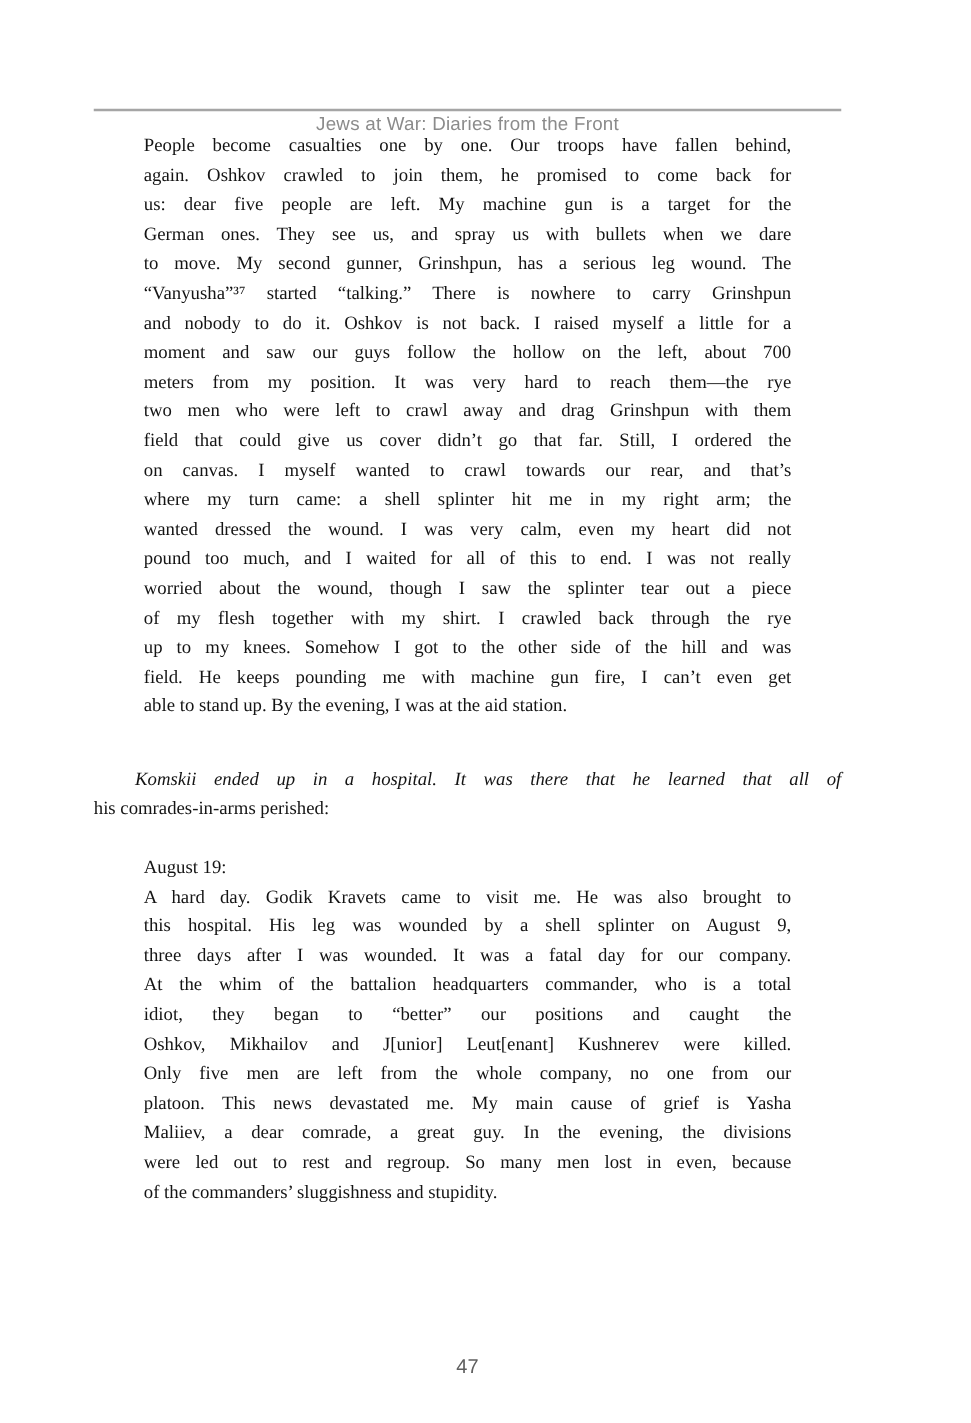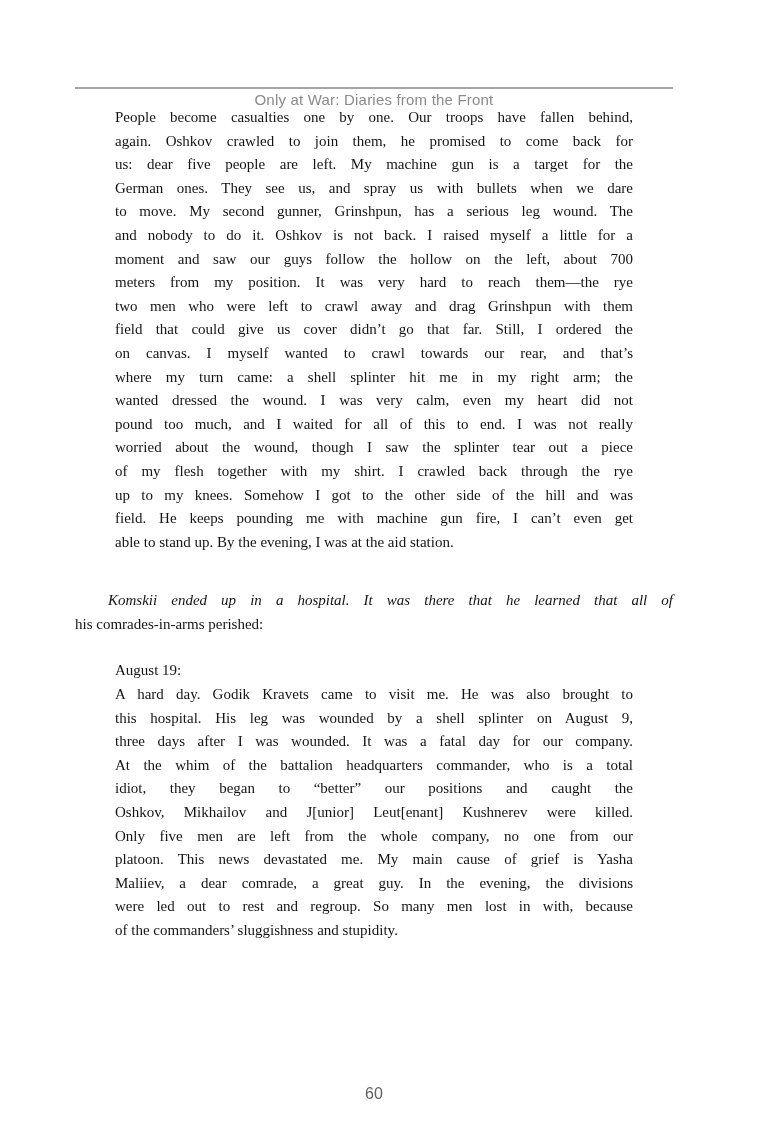--- a/index.html
+++ b/index.html
@@ -54,28 +54,29 @@
     font-size: 16px;
     color: #5f5f5f;
   }
 </style>
 </head>
 <body>
 
 <div class="page">
   <div class="content">
     <div class="rule"></div>
-    <div class="running-head">Only at War: Diaries from the Front</div>
+    <div class="running-head">Jews at War: Diaries from the Front</div>
 
     <div class="bodytext quote quote1" data-lines="content.quote1.lines">
         <div class="tl">People become casualties one by one. Our troops have fallen behind,</div>
         <div class="tl">again. Oshkov crawled to join them, he promised to come back for</div>
         <div class="tl">us: dear five people are left. My machine gun is a target for the</div>
         <div class="tl">German ones. They see us, and spray us with bullets when we dare</div>
         <div class="tl">to move. My second gunner, Grinshpun, has a serious leg wound. The</div>
+        <div class="tl">“Vanyusha”³⁷ started “talking.” There is nowhere to carry Grinshpun</div>
         <div class="tl">and nobody to do it. Oshkov is not back. I raised myself a little for a</div>
         <div class="tl">moment and saw our guys follow the hollow on the left, about 700</div>
         <div class="tl">meters from my position. It was very hard to reach them—the rye</div>
         <div class="tl">two men who were left to crawl away and drag Grinshpun with them</div>
         <div class="tl">field that could give us cover didn’t go that far. Still, I ordered the</div>
         <div class="tl">on canvas. I myself wanted to crawl towards our rear, and that’s</div>
         <div class="tl">where my turn came: a shell splinter hit me in my right arm; the</div>
         <div class="tl">wanted dressed the wound. I was very calm, even my heart did not</div>
         <div class="tl">pound too much, and I waited for all of this to end. I was not really</div>
         <div class="tl">worried about the wound, though I saw the splinter tear out a piece</div>
@@ -95,20 +96,20 @@
       <div data-lines="content.quote2.lines">
           <div class="tl">A hard day. Godik Kravets came to visit me. He was also brought to</div>
           <div class="tl">this hospital. His leg was wounded by a shell splinter on August 9,</div>
           <div class="tl">three days after I was wounded. It was a fatal day for our company.</div>
           <div class="tl">At the whim of the battalion headquarters commander, who is a total</div>
           <div class="tl">idiot, they began to “better” our positions and caught the</div>
           <div class="tl">Oshkov, Mikhailov and J[unior] Leut[enant] Kushnerev were killed.</div>
           <div class="tl">Only five men are left from the whole company, no one from our</div>
           <div class="tl">platoon. This news devastated me. My main cause of grief is Yasha</div>
           <div class="tl">Maliiev, a dear comrade, a great guy. In the evening, the divisions</div>
-          <div class="tl">were led out to rest and regroup. So many men lost in with, because</div>
+          <div class="tl">were led out to rest and regroup. So many men lost in even, because</div>
           <div class="tl">of the commanders’ sluggishness and stupidity.</div>
         </div>
     </div>
   </div>
 
-  <div class="folio">60</div>
+  <div class="folio">47</div>
 </div>
 
 </body></html>

